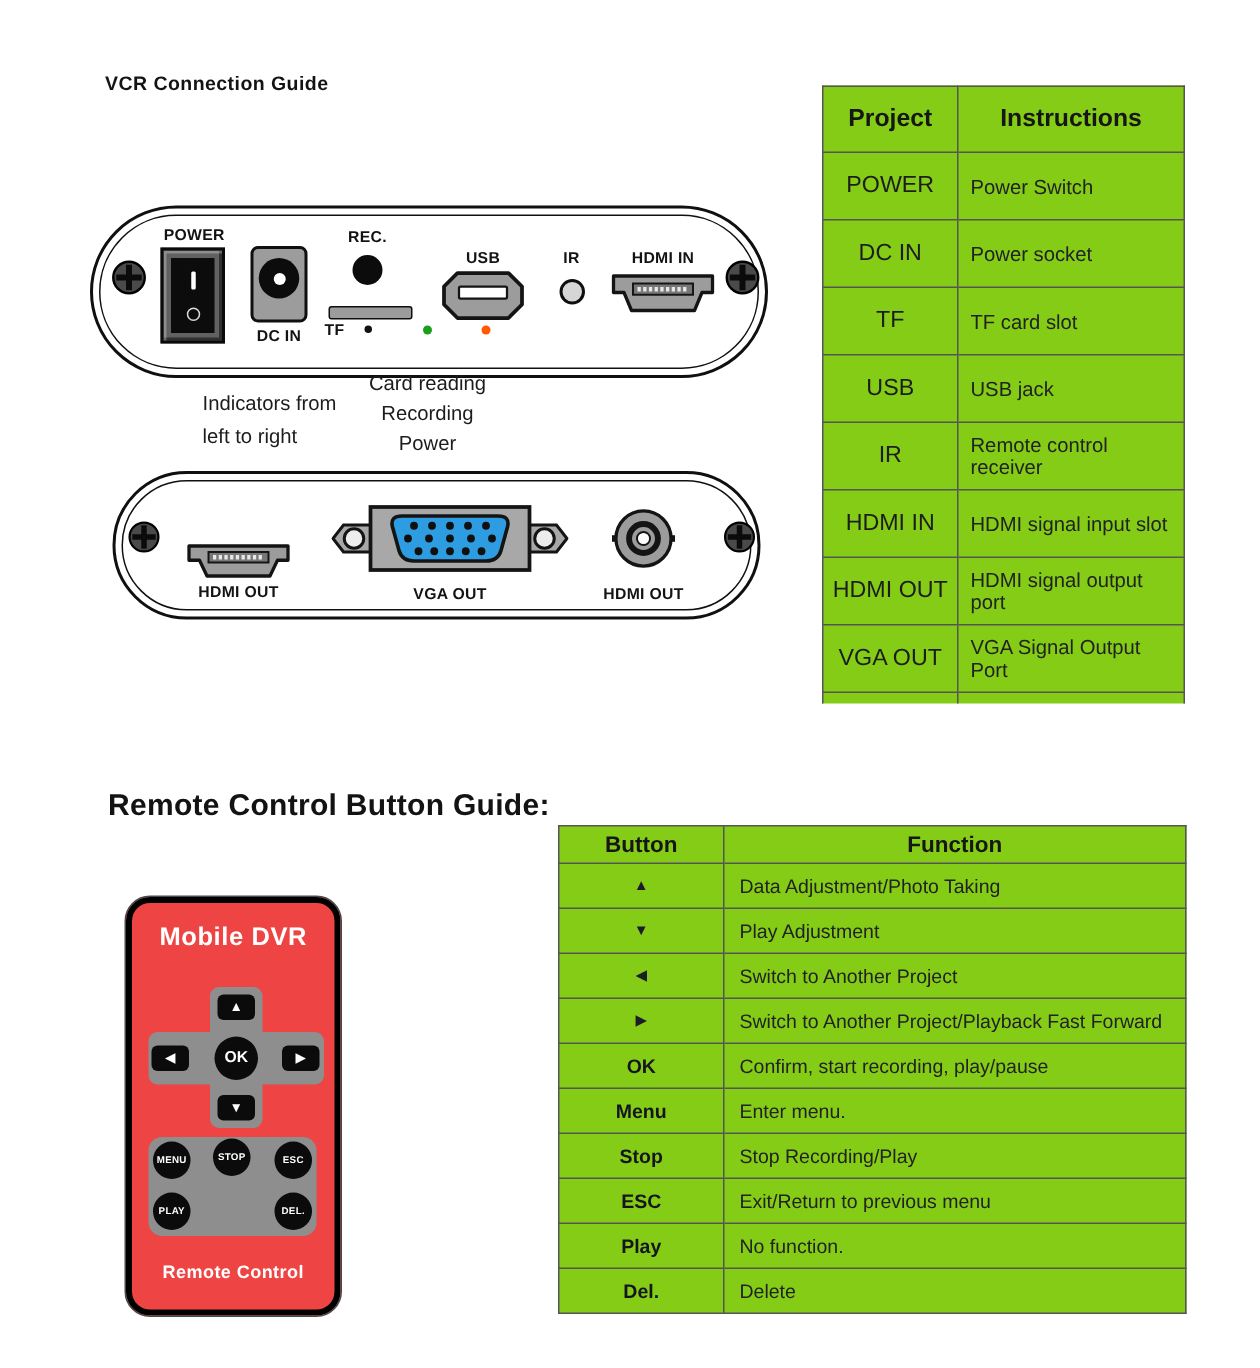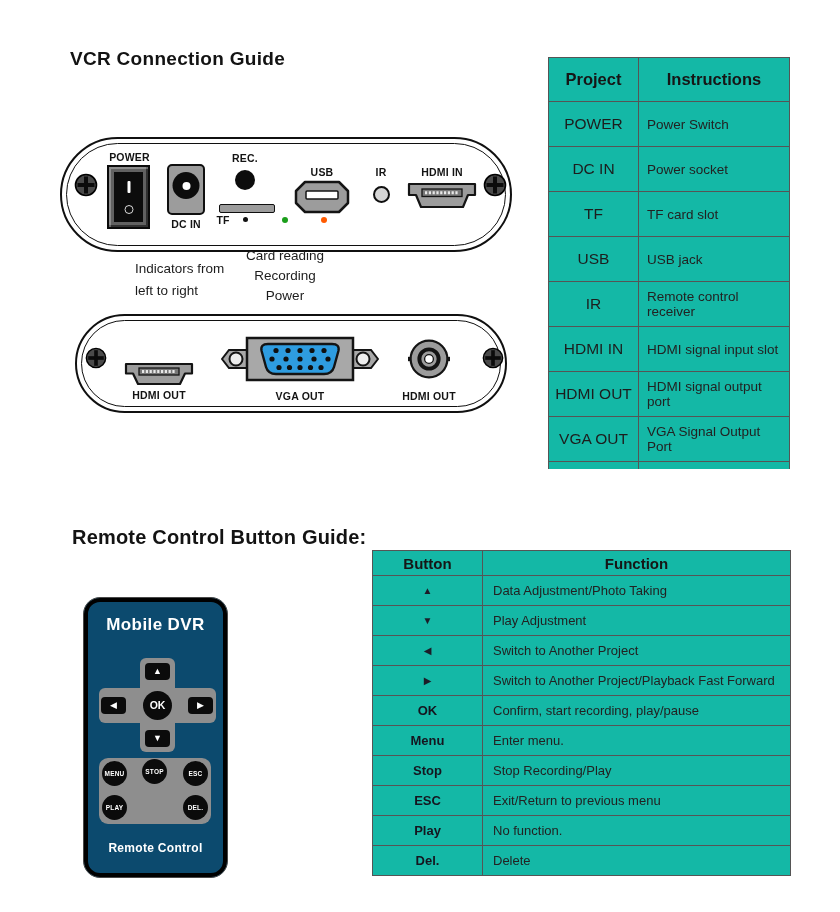--- a/index.html
+++ b/index.html
@@ -3,21 +3,21 @@
 <meta charset="utf-8">
 <style>
   * { box-sizing: border-box; margin: 0; padding: 0; }
   html, body { background: #ffffff; }
   .page {
     position: relative; width: 840px; height: 912px; background: #ffffff;
     font-family: "Liberation Sans", "DejaVu Sans", sans-serif; overflow: hidden;
   }
   .title {
     position: absolute; left: 70px; top: 48px;
-    font-size: 19px; font-weight: 700; color: #131313; letter-spacing: .3px;
+    font-size: 13px; font-weight: 700; color: #131313; letter-spacing: .3px;
   }
   .subtitle {
     position: absolute; left: 72px; top: 526px;
     font-size: 20px; font-weight: 700; color: #131313; letter-spacing: .2px;
   }
 
   
   .panel { position: absolute; border: 2.5px solid #101010; border-radius: 60px; background: #fff; }
   .panel.front { left: 60px; top: 137px; width: 452px; height: 115px; }
   .panel.back  { left: 75px; top: 314px; width: 432px; height: 99px; }
@@ -47,40 +47,40 @@
   .tf-slot { position: absolute; left: 157px; top: 65px; width: 56px; height: 9px;
     background: #9c9c9c; border: 1.5px solid #0f0f0f; border-radius: 2px; }
   .ir-circle { position: absolute; left: 311px; top: 47px; width: 17px; height: 17px;
     background: #d6d6d6; border: 2px solid #0f0f0f; border-radius: 50%; }
   .dot { position: absolute; border-radius: 50%; }
 
   .caption { position: absolute; font-size: 13.5px; color: #1c1c1c; line-height: 22px; }
   .caption.center { text-align: center; line-height: 20px; }
 
   
-  table { border-collapse: collapse; table-layout: fixed; background: #14b8a6; color: #1d1d1d; }
+  table { border-collapse: collapse; table-layout: fixed; background: #84cc16; color: #1d1d1d; }
   th, td { border: 1px solid #555; vertical-align: middle; }
 
   .conn-table { position: absolute; left: 548px; top: 57px; width: 241px; }
   .conn-table th { height: 44px; font-size: 16.5px; font-weight: 700; text-align: center; color: #161616; }
   .conn-table td { height: 45px; }
   .c-proj { text-align: center; font-size: 15.5px; color: #1d1d1d; }
   .c-instr { font-size: 13.5px; padding-left: 8px; padding-right: 2px; color: #222; }
   tr.stub td { height: 7px; border-bottom: none; }
 
   .btn-table { position: absolute; left: 372px; top: 550px; width: 418px; }
   .btn-table th { height: 25px; font-size: 15px; font-weight: 700; text-align: center; color: #161616; }
   .btn-table td { height: 30px; }
   .bt-btn { text-align: center; font-weight: 700; font-size: 13px; color: #15151f; }
   .bt-btn.glyph { font-size: 10px; color: #1c1c28; }
   .bt-fn { font-size: 13px; padding-left: 10px; color: #222; }
 
   
   .remote { position: absolute; left: 83px; top: 597px; width: 145px; height: 281px;
-    background: #0c4a6e; border: 1px solid #494949; border-radius: 17px;
+    background: #ef4444; border: 1px solid #494949; border-radius: 17px;
     box-shadow: inset 0 0 0 4px #000; }
   .r-brand { position: absolute; top: 17px; left: 0; right: 0; text-align: center;
     color: #fff; font-weight: 700; font-size: 17px; letter-spacing: .4px; }
   .r-footer { position: absolute; top: 243px; left: 0; right: 0; text-align: center;
     color: #fff; font-weight: 700; font-size: 12px; letter-spacing: .3px; }
   .dpad-bar { position: absolute; background: #8e8e8e; border-radius: 6px; }
   .dpad-v { left: 56px; top: 60px; width: 35px; height: 94px; }
   .dpad-h { left: 15px; top: 90px; width: 117px; height: 35px; }
   .dbtn { position: absolute; width: 25px; height: 17px; background: #0b0b0b; border-radius: 4px;
     color: #fff; font-size: 9px; line-height: 17px; text-align: center; }

